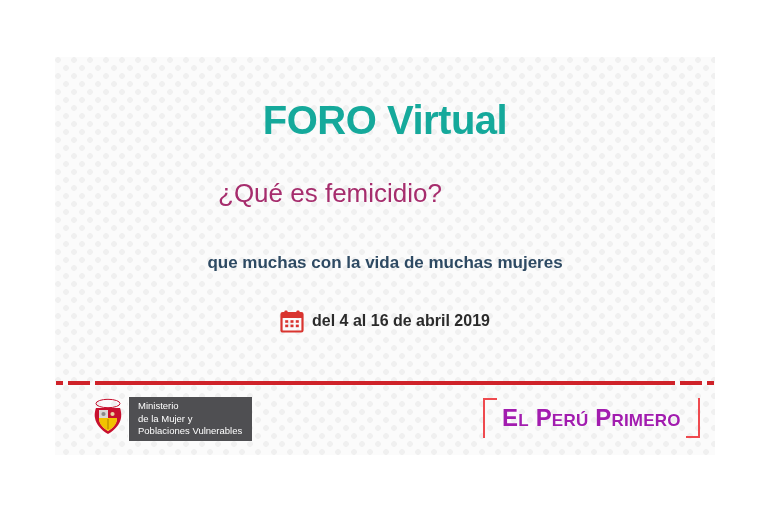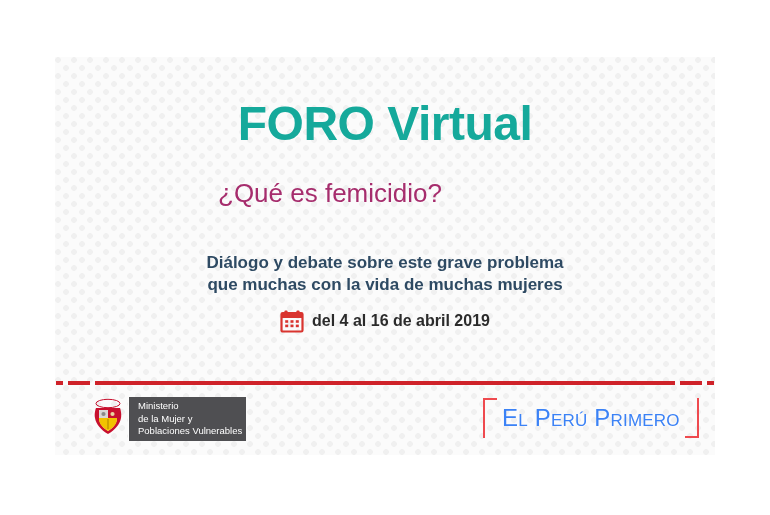--- a/index.html
+++ b/index.html
@@ -44,21 +44,21 @@
     top: 0;
     width: 770px;
     text-align: center;
   }
 
   #main-title {
     position: absolute;
     top: 100px;
     left: 0;
     width: 770px;
-    font-size: 48px;
+    font-size: 40px;
     font-weight: bold;
     color: #15a99b;
     letter-spacing: -0.5px;
     line-height: 1;
     white-space: nowrap;
   }
 
   #sub-title {
     position: absolute;
     top: 180px;
@@ -163,21 +163,21 @@
     align-items: center;
     justify-content: center;
     font-size: 15px;
     font-weight: bold;
     letter-spacing: 0.3px;
     flex: 0 0 auto;
   }
   #ministry-name-block {
     background: #4f4f52;
     color: #ffffff;
-    padding: 4px 4px 4px 9px;
+    padding: 4px 10px 4px 9px;
     display: flex;
     flex-direction: column;
     justify-content: center;
     font-size: 9.5px;
     line-height: 1.35;
     flex: 0 0 auto;
     border-left: 1px solid #ffffff;
   }
   #ministry-name-block .ln { white-space: nowrap; display: block; }
 
@@ -198,22 +198,22 @@
   #peru-primero .bracket.left {
     border-top: 2px solid #ef4a4f;
     border-left: 2px solid #ef4a4f;
   }
   #peru-primero .bracket.right {
     border-bottom: 2px solid #ef4a4f;
     border-right: 2px solid #ef4a4f;
   }
   #peru-primero-text {
     font-size: 24px;
-    font-weight: normal;
-    color: #3b82f6;
+    font-weight: bold;
+    color: #a21caf;
     white-space: nowrap;
     line-height: 1;
     padding: 0 5px;
     font-variant: small-caps;
     letter-spacing: 0.2px;
   }
 </style>
 </head>
 <body>
 
@@ -221,21 +221,20 @@
 
   <div id="pattern-panel"></div>
 
   <div id="headline-block">
 
     <div id="main-title">FORO Virtual</div>
 
     <div id="sub-title">¿Qué es femicidio?</div>
 
     <div id="description">
-      <span class="line">Diálogo y debate sobre este grave problema</span>
       <span class="line">que muchas con la vida de muchas mujeres</span>
     </div>
 
     <div id="date-row">
       <svg id="calendar-icon" viewBox="0 0 24 24">
         <rect x="4.5" y="1.5" width="3" height="4.5" rx="0.8" fill="#d9342f"></rect>
         <rect x="16.5" y="1.5" width="3" height="4.5" rx="0.8" fill="#d9342f"></rect>
         <rect x="1.5" y="4" width="21" height="18.5" rx="1.2" fill="none" stroke="#d9342f" stroke-width="2.2"></rect>
         <rect x="1.5" y="4" width="21" height="5" fill="#d9342f"></rect>
         <g fill="#d9342f">

